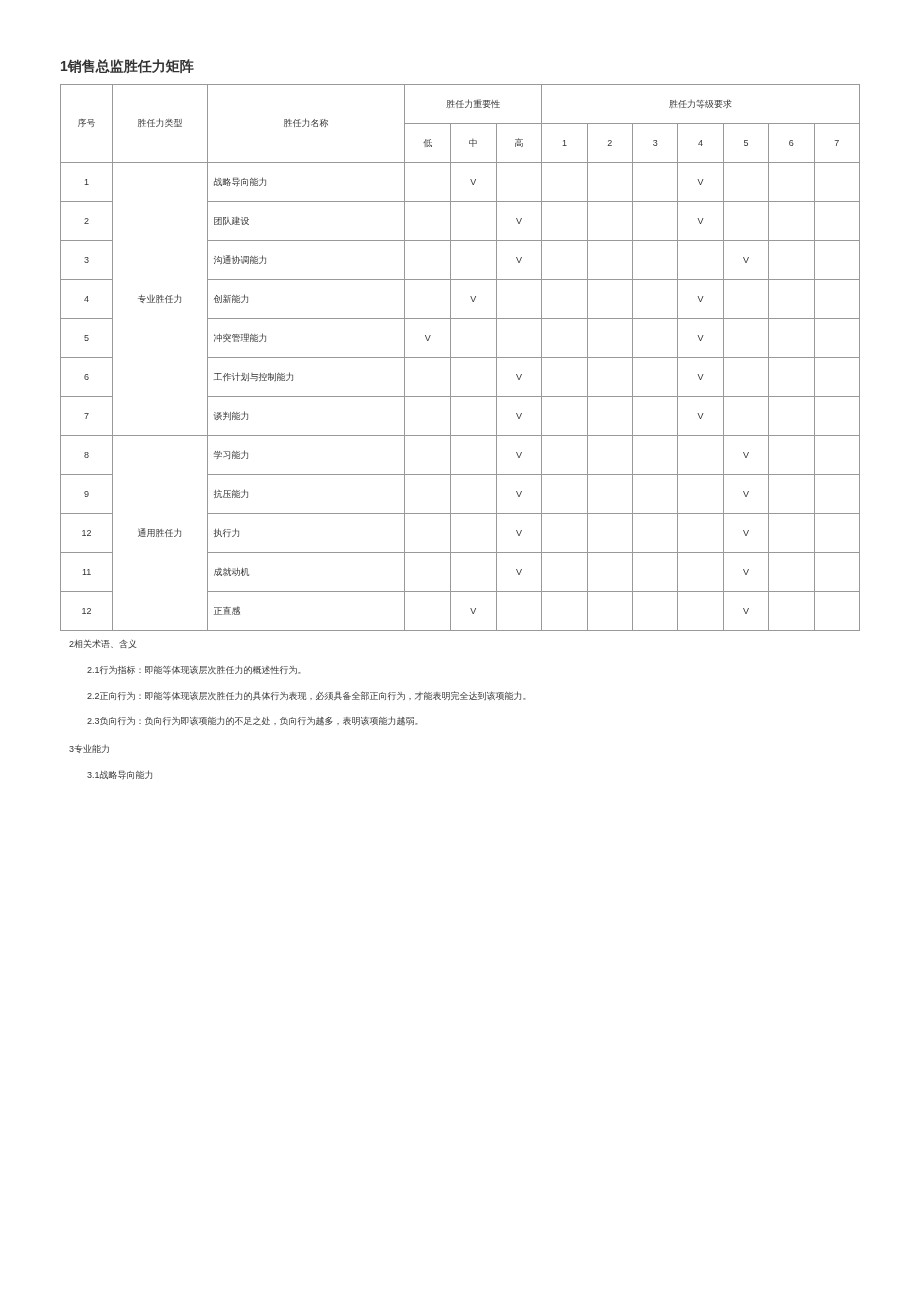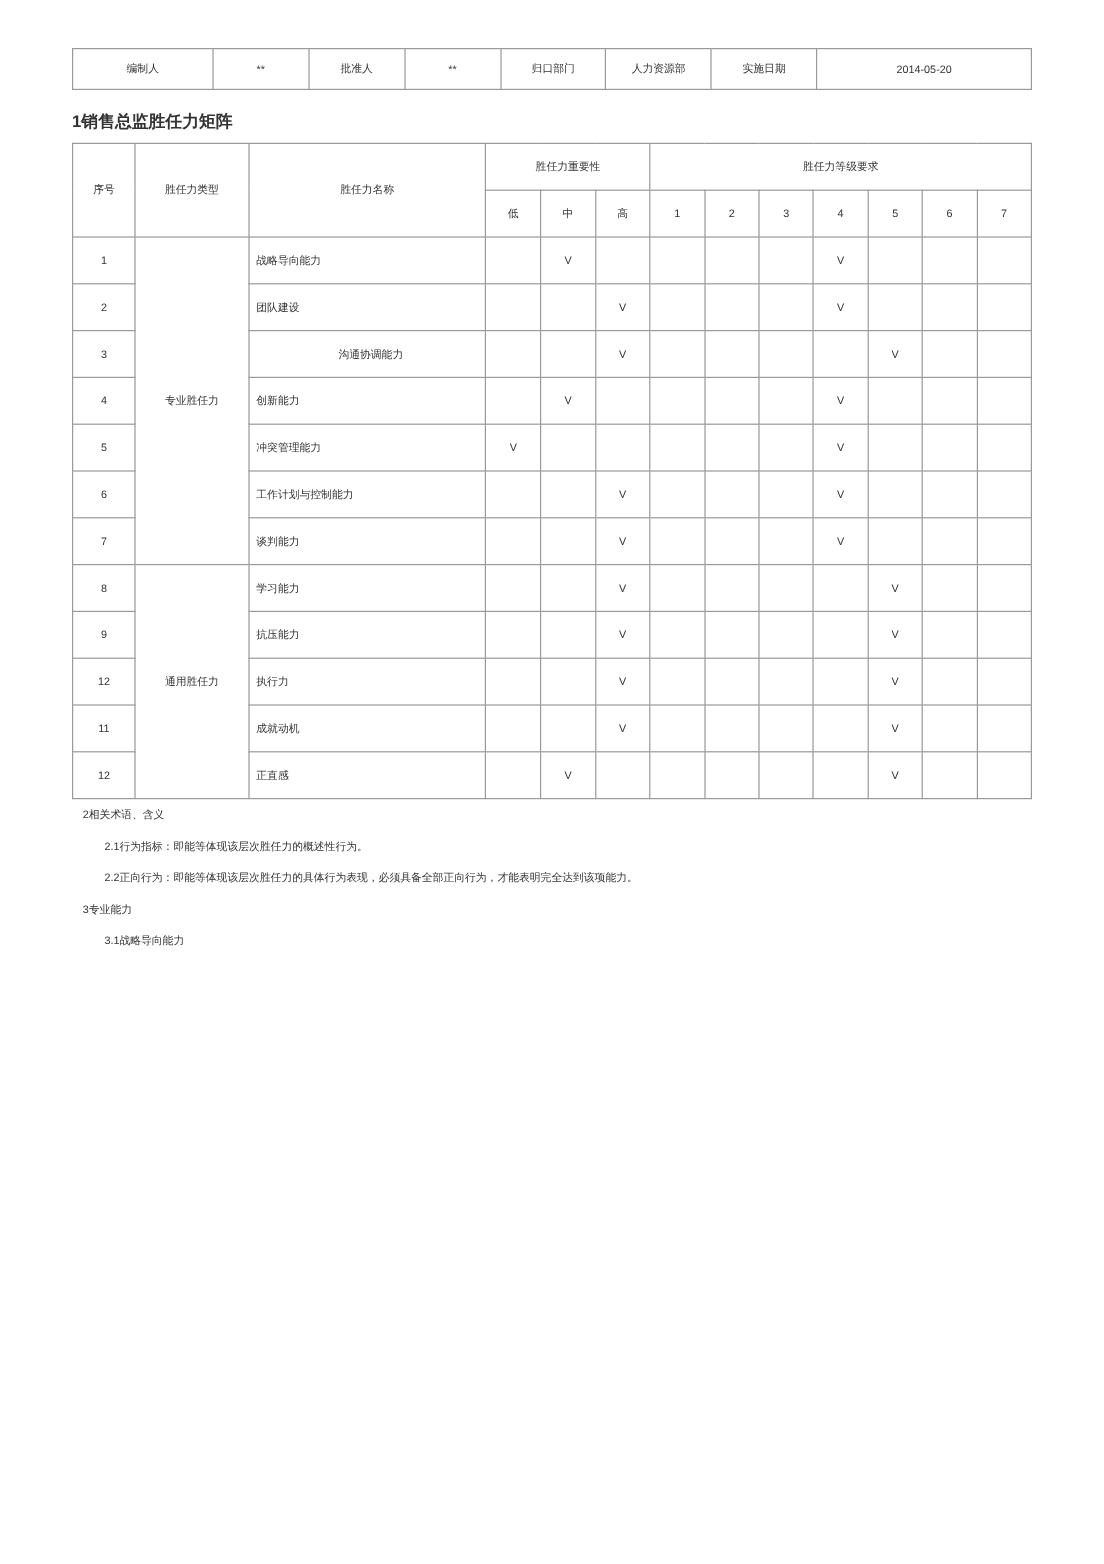--- a/index.html
+++ b/index.html
@@ -55,30 +55,20 @@
     margin-top: 4px;
   }
   .notes .indent1 { margin-left: 1em; }
   .notes .indent2 { margin-left: 3em; margin-top:6px; margin-bottom:6px;}
 </style>
 </head>
 <body>
 
 <table class="header-table">
   <tbody>
-  <tr>
-    <td>编制人</td>
-    <td style="width:10%">**</td>
-    <td style="width:10%">批准人</td>
-    <td style="width:10%">**</td>
-    <td style="width:11%">归口部门</td>
-    <td style="width:11%">人力资源部</td>
-    <td style="width:11%">实施日期</td>
-    <td colspan="2">2014-05-20</td>
-  </tr>
 </tbody>
   </table>
 
 <div class="section-title">1销售总监胜任力矩阵</div>
 
 <table class="matrix-table">
   <colgroup>
     <col class="col-seq">
       <col class="col-type">
       <col class="col-name">
@@ -139,21 +129,21 @@
         <td style="border-top: 1px dashed rgb(153, 153, 153);"></td>
         <td style="border-top: 1px dashed rgb(153, 153, 153);"></td>
         <td style="border-top: 1px dashed rgb(153, 153, 153);"></td>
         <td style="border-top: 1px dashed rgb(153, 153, 153);">V</td>
         <td style="border-top: 1px dashed rgb(153, 153, 153);"></td>
         <td style="border-top: 1px dashed rgb(153, 153, 153);"></td>
         <td style="border-top: 1px dashed rgb(153, 153, 153);"></td>
       </tr>
       <tr>
         <td style="border-top: 1px dashed rgb(153, 153, 153);">3</td>
-        <td class="name-col" style="border-top: 1px dashed rgb(153, 153, 153); text-align: center;">沟通协调能力</td>
+        <td class="name-col" style="border-top: 1px dashed rgb(153, 153, 153);">沟通协调能力</td>
         <td style="border-top: 1px dashed rgb(153, 153, 153);"></td>
         <td style="border-top: 1px dashed rgb(153, 153, 153);"></td>
         <td style="border-top: 1px dashed rgb(153, 153, 153);">V</td>
         <td style="border-top: 1px dashed rgb(153, 153, 153);"></td>
         <td style="border-top: 1px dashed rgb(153, 153, 153);"></td>
         <td style="border-top: 1px dashed rgb(153, 153, 153);"></td>
         <td style="border-top: 1px dashed rgb(153, 153, 153);"></td>
         <td style="border-top: 1px dashed rgb(153, 153, 153);">V</td>
         <td style="border-top: 1px dashed rgb(153, 153, 153);"></td>
         <td style="border-top: 1px dashed rgb(153, 153, 153);"></td>
@@ -285,15 +275,16 @@
         <td style="border-top: 1px dashed rgb(153, 153, 153);"></td>
         <td style="border-top: 1px dashed rgb(153, 153, 153);"></td>
       </tr>
     </tbody>
 </table>
 
 <div class="notes">
   <div class="indent1">2相关术语、含义</div>
   <div class="indent2">2.1行为指标：即能等体现该层次胜任力的概述性行为。</div>
   <div class="indent2">2.2正向行为：即能等体现该层次胜任力的具体行为表现，必须具备全部正向行为，才能表明完全达到该项能力。</div>
+  <div class="indent2">2.3负向行为：负向行为即该项能力的不足之处，负向行为越多，表明该项能力越弱。</div>
   <div class="indent1" style="margin-top:8px">3专业能力</div>
   <div class="indent2">3.1战略导向能力</div>
 </div>
 
 </body></html>

